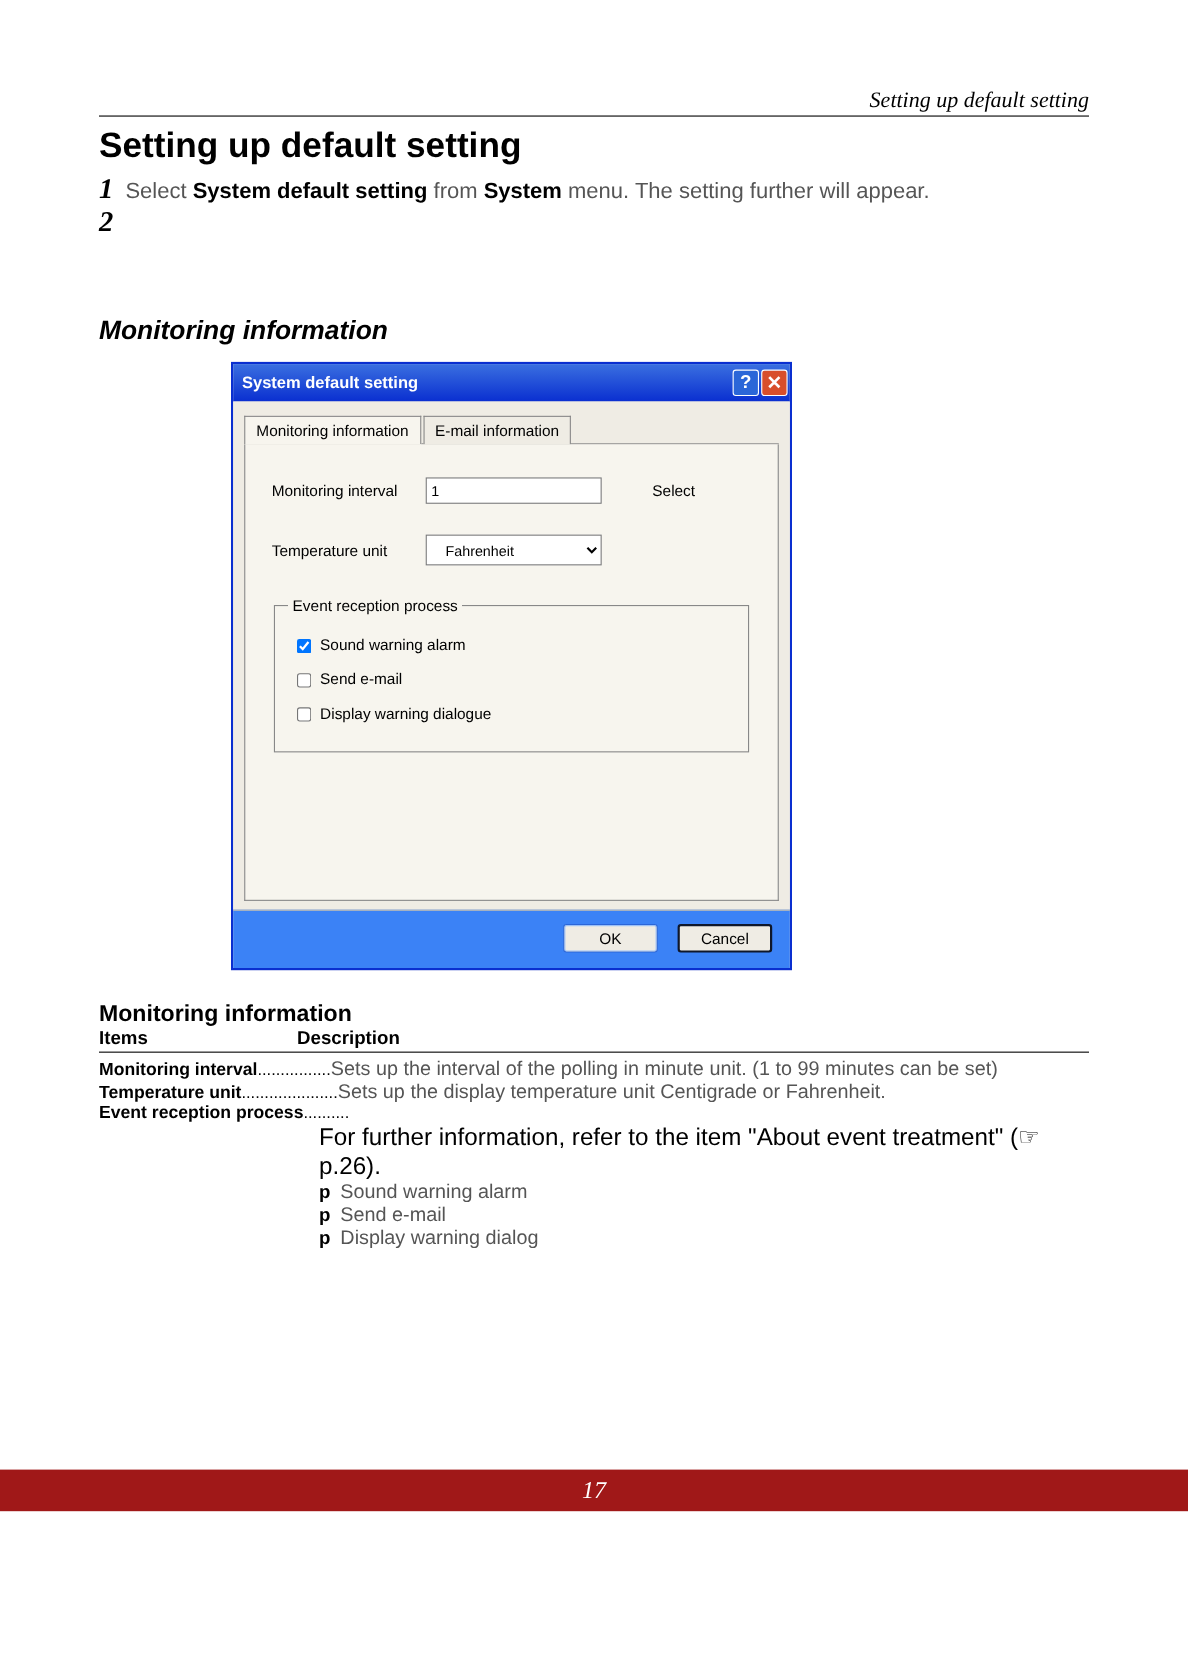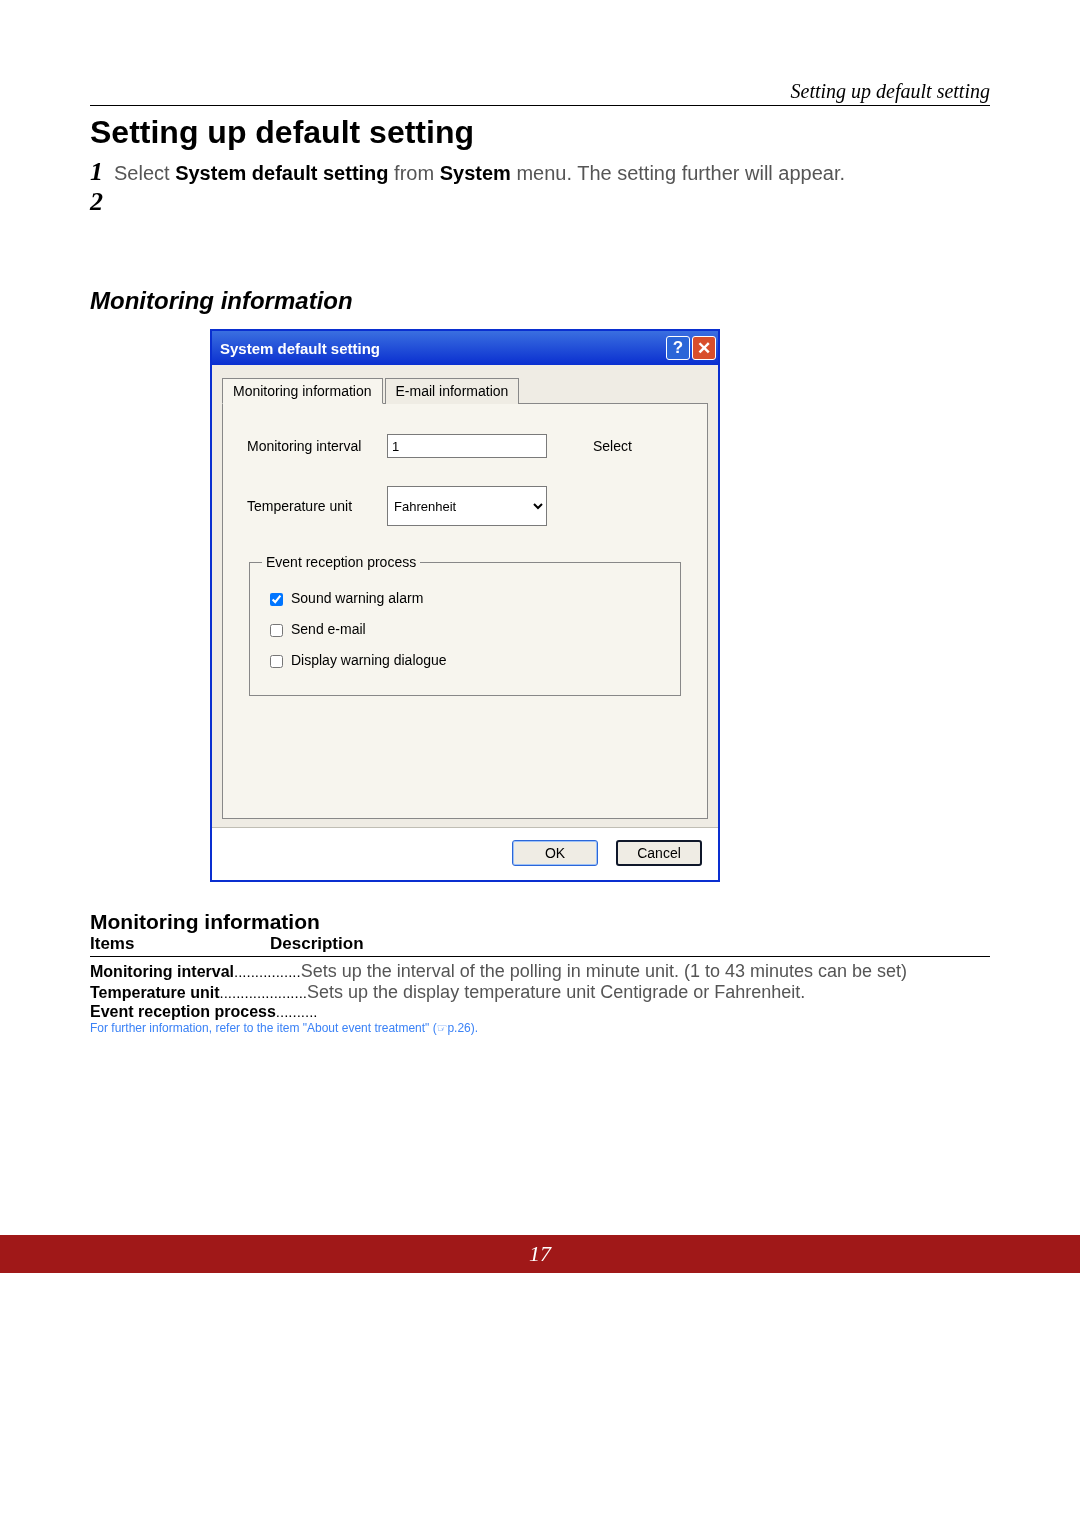--- a/index.html
+++ b/index.html
@@ -141,44 +141,44 @@
     width: 150px;
     height: 22px;
     border: 1px solid #7a7a7a;
     background: #fff;
     font-size: 13px;
     padding: 0 4px;
   }
   .row .unit { margin-left: 46px; font-size: 14px; }
   .row select {
     width: 160px;
-    height: 40px;
+    height: 28px;
     border: 1px solid #7a7a7a;
     background: #fff;
     font-size: 13px;
-    padding: 0 2px;
+    padding: 0 13px;
   }
   fieldset.group {
     border: 1px solid #888;
     padding: 12px 12px 12px 12px;
     margin-top: 4px;
   }
   fieldset.group legend { font-size: 14px; padding: 0 4px; }
   .chk {
     display: block;
     margin: 8px 0 12px 4px;
     font-size: 14px;
   }
   .chk input { margin-right: 8px; vertical-align: middle; }
   .dlg-buttons {
     display: flex;
     justify-content: flex-end;
     gap: 18px;
     padding: 12px 16px 14px 0;
-    background: #ffffff;
+    background: #3b82f6;
     border-top: 1px solid #c0beb4;
   }
   .dlg-buttons button {
     width: 86px;
     height: 26px;
     font-size: 14px;
     background: #efece4;
     border: 2px solid #0f172a;
     border-radius: 3px;
   }
@@ -216,21 +216,21 @@
     white-space: nowrap;
   }
   .desc-rows .dots {
     flex: 0 0 auto;
     letter-spacing: 0;
     font-size: 15px;
     color: #000;
     overflow: hidden;
   }
   .desc-rows .val { color: #555; font-size: 18px; }
-  .desc-sub { color: #3b82f6; font-size: 12px; }
+  .desc-sub { margin-left: 200px; color: #000000; font-size: 22px; }
   .desc-bullets { margin-left: 200px; }
   .desc-bullets span.b { font-weight: bold; color: #000; margin-right: 4px; font-size: 17px;}
   .desc-bullets div { color: #555; font-size: 18px; }
   .footer {
     margin-top: 200px;
     width: 100%;
   }
   .footer-red {
     background: #a01818;
     height: 38px;
@@ -314,30 +314,35 @@
   <div class="col-headers">
     <span class="c1">Items</span>
     <span>Description</span>
   </div>
   <div class="subheading-line"></div>
 
   <div class="desc-rows">
     <div class="line">
       <span class="label">Monitoring interval</span>
         <span class="dots"> ................</span>
-        <span class="val">Sets up the interval of the polling in minute unit. (1 to 43 minutes can be set)</span>
+        <span class="val">Sets up the interval of the polling in minute unit. (1 to 99 minutes can be set)</span>
     </div>
     <div class="line">
       <span class="label">Temperature unit</span>
         <span class="dots"> .....................</span>
         <span class="val">Sets up the display temperature unit Centigrade or Fahrenheit.</span>
     </div>
     <div class="line">
       <span class="label">Event reception process</span>
         <span class="dots">..........</span>
     </div>
     <div class="desc-sub">For further information, refer to the item "About event treatment" (☞p.26).</div>
+    <div class="desc-bullets">
+      <div><span class="b">p</span><span> Sound warning alarm</span></div>
+      <div><span class="b">p</span><span> Send e-mail</span></div>
+      <div><span class="b">p</span><span> Display warning dialog</span></div>
+    </div>
   </div>
 </div>
 
 <div class="footer">
   <div class="footer-red">17</div>
 </div>
 
 </body></html>

